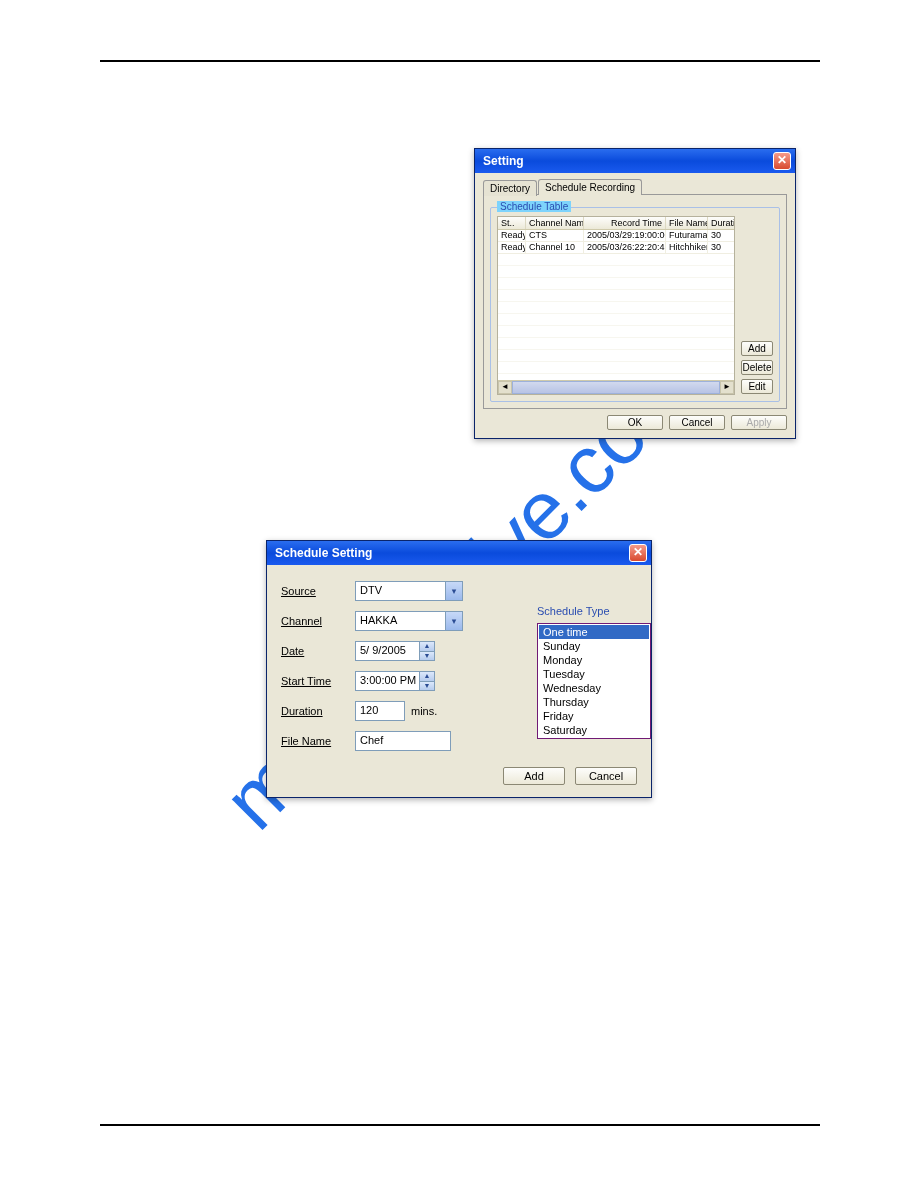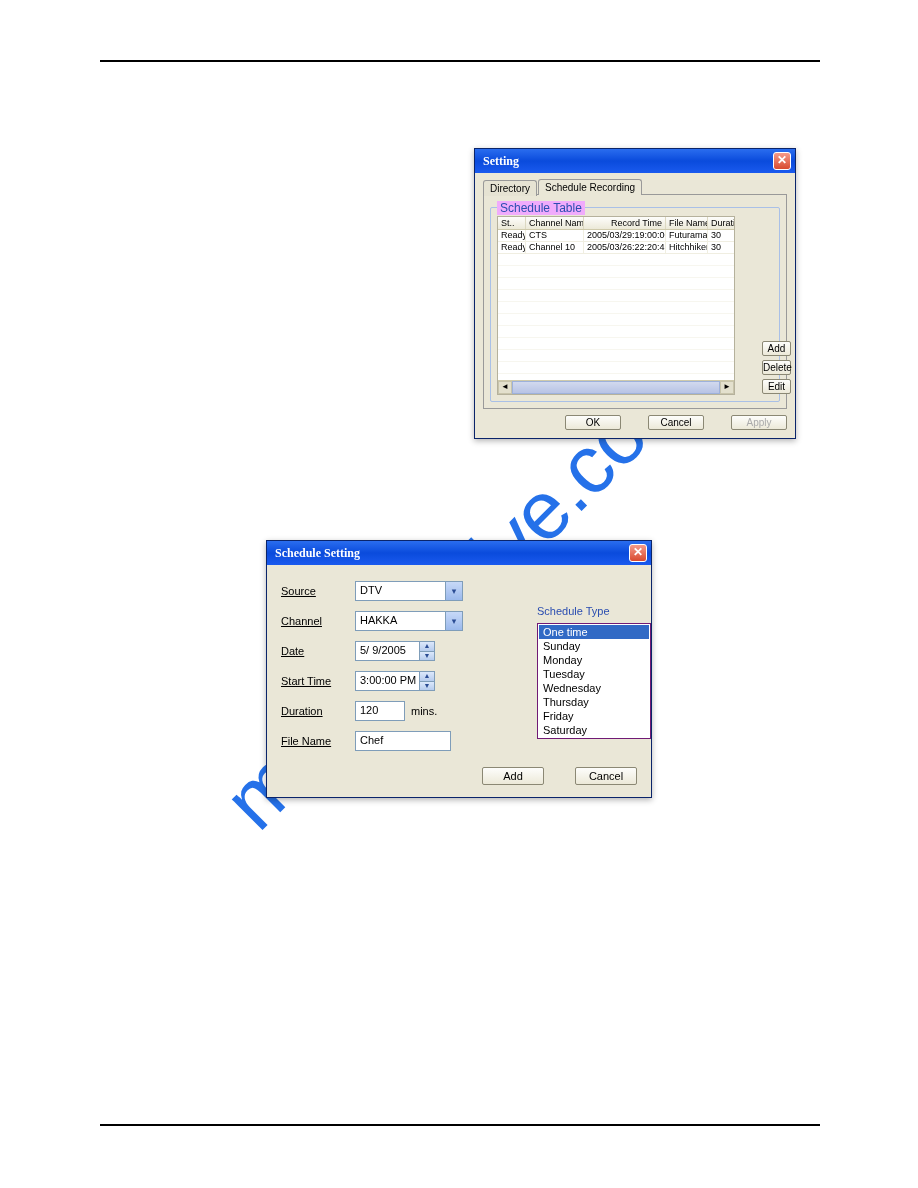--- a/index.html
+++ b/index.html
@@ -37,21 +37,20 @@
   .titlebar {
     height: 24px;
     background: linear-gradient(to bottom, #2a6def 0%, #0a4bdc 50%, #1a5aee 100%);
     color: #fff;
     font-size: 12px;
     font-weight: bold;
     display: flex;
     align-items: center;
     padding: 0 4px 0 8px;
     justify-content: space-between;
-    font-family: Liberation Serif, serif;
   }
   .closebtn {
     width: 18px; height: 18px;
     background: linear-gradient(to bottom, #f59b8a, #d84a2f);
     border: 1px solid #fff;
     border-radius: 3px;
     color: #fff;
     font-size: 12px;
     line-height: 14px;
     text-align: center;
@@ -84,23 +83,23 @@
   .groupbox {
     border: 1px solid #a9c0e7;
     border-radius: 2px;
     padding: 8px 6px 6px 6px;
     position: relative;
     margin-top: 6px;
   }
   .groupbox-title {
     position: absolute;
     top: -7px; left: 6px;
-    background: #f0abfc;
+    background: #7dd3fc;
     padding: 0 3px;
-    font-size: 12px;
+    font-size: 10px;
     color: #2a4db0;
   }
   .schedule-table {
     border: 1px solid #b5b19c;
     background: #fff;
     font-size: 9px;
     width: 277px;
     display: inline-block;
     vertical-align: top;
   }
@@ -144,21 +143,20 @@
     height: 178px;
   }
   .xpbtn {
     background: linear-gradient(#fdfdfb, #ece9d8);
     border: 1px solid #8b8874;
     border-radius: 2px;
     font-size: 10px;
     padding: 1px 0;
     cursor: pointer;
     text-align: center;
-    margin-left: 21px;
   }
   .xpbtn.disabled { color: #aaa; cursor: default; }
   .dlg-buttons {
     display: flex;
     gap: 6px;
     justify-content: flex-end;
     margin-top: 6px;
   }
   .dlg-buttons .xpbtn { width: 56px; }
 

